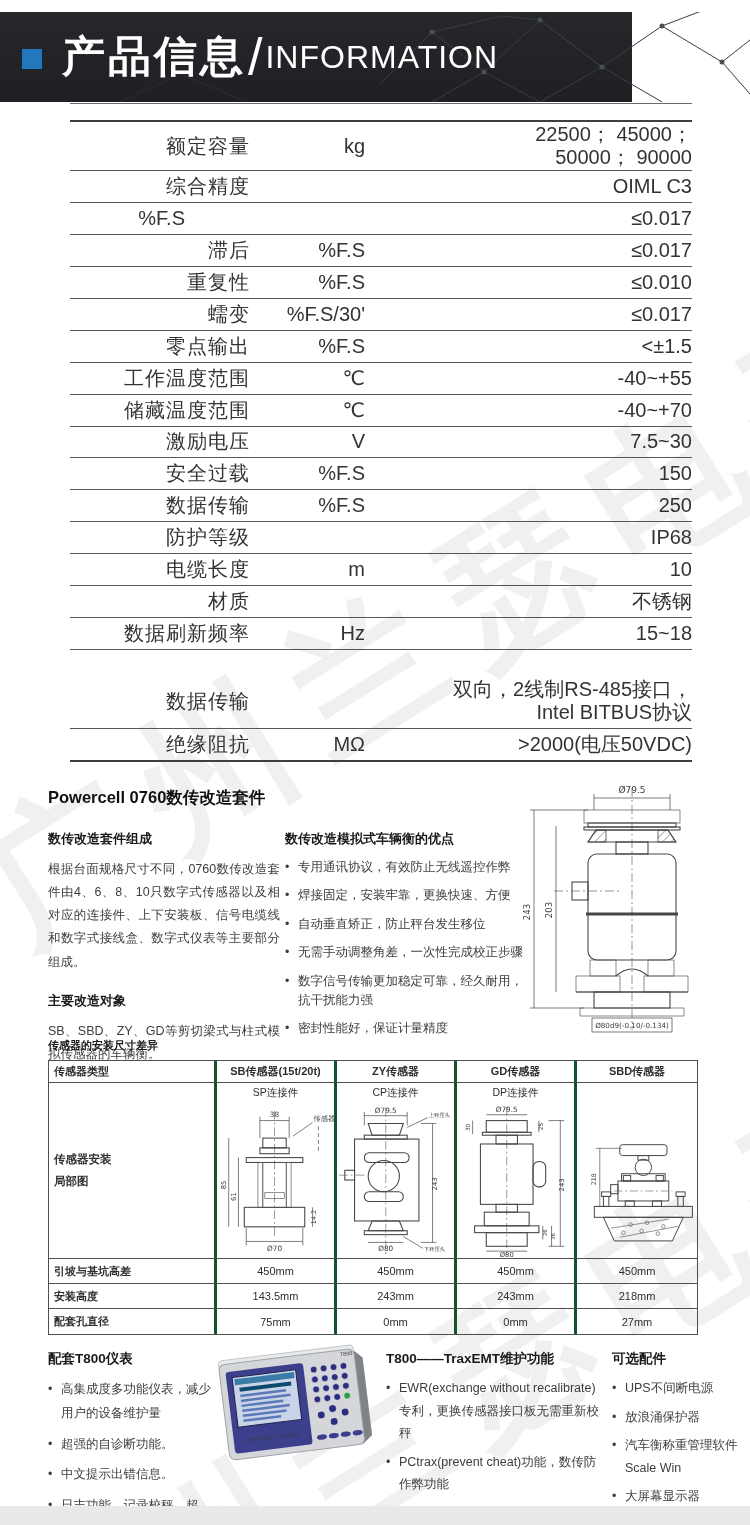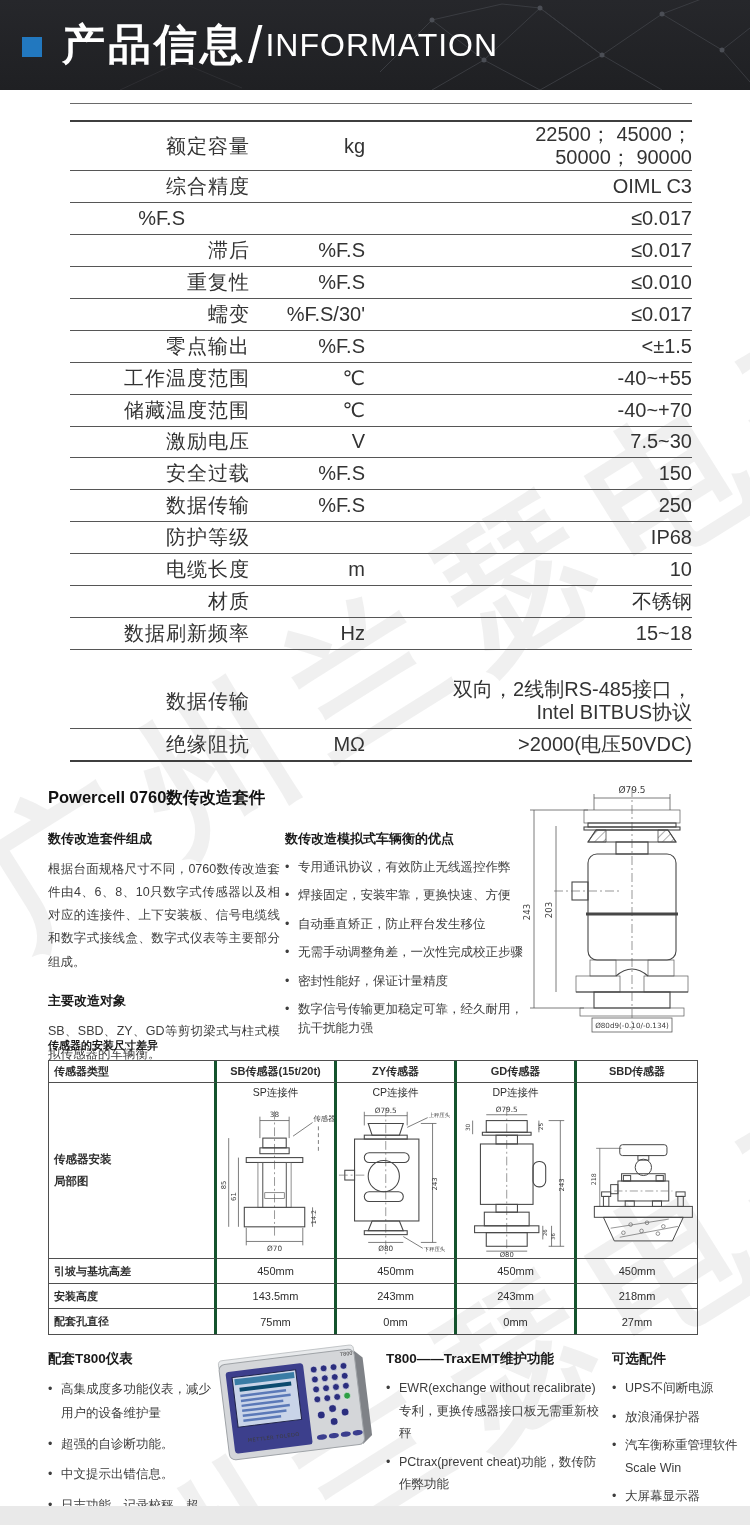--- a/index.html
+++ b/index.html
@@ -1,20 +1,20 @@
 <!DOCTYPE html>
 <html><head>
 <meta charset="utf-8">
 <style>
   * { margin:0; padding:0; box-sizing:border-box; }
   body { background:#fff; font-family:"Liberation Sans","DejaVu Sans",sans-serif; }
   .page { position:relative; width:750px; height:1525px; background:#fff; overflow:hidden; }
 
   
-  .banner { position:absolute; left:0; top:0; width:750px; height:90px;
+  .banner { position:absolute; left:0; top:12px; width:632px; height:90px;
             background:linear-gradient(180deg,#26272b,#1f2023); z-index:2; }
   .banner svg.net { position:absolute; left:0; top:0; }
   .banner-row { position:absolute; left:22px; top:0; height:90px; display:flex; align-items:center; z-index:3; }
   .sq { width:20px; height:20px; background:#2278bf; margin-right:20px; margin-top:4px; }
   .title-cn { font-size:43px; font-weight:bold; color:#fff; letter-spacing:3px; }
   .title-slash { font-size:52px; font-weight:300; color:#fff; margin:0 3px 0 2px; line-height:1; }
   .title-en { font-size:32px; font-weight:400; color:#fff; letter-spacing:1px; }
 
   
   .wm { position:absolute; font-size:150px; font-weight:700; letter-spacing:28px;
@@ -234,22 +234,22 @@
     <p>SB、SBD、ZY、GD等剪切梁式与柱式模拟传感器的车辆衡。</p>
   </div>
 
   <div class="kcol kcol2">
     <h3>数传改造模拟式车辆衡的优点</h3>
     <ul>
       <li>专用通讯协议，有效防止无线遥控作弊</li>
       <li>焊接固定，安装牢靠，更换快速、方便</li>
       <li>自动垂直矫正，防止秤台发生移位</li>
       <li>无需手动调整角差，一次性完成校正步骤</li>
+      <li>数字信号传输更加稳定可靠，经久耐用，抗干扰能力强</li>
       <li>密封性能好，保证计量精度</li>
-      <li>数字信号传输更加稳定可靠，经久耐用，抗干扰能力强</li>
     </ul>
   </div>
 
   <svg class="kit-draw" width="228" height="252" viewBox="0 0 228 252">
     <line class="cdash" x1="114" y1="6" x2="114" y2="248"></line>
 
     <line class="dim" x1="76" y1="16" x2="152" y2="16"></line>
     <line class="dim" x1="76" y1="12" x2="76" y2="28"></line>
     <line class="dim" x1="152" y1="12" x2="152" y2="28"></line>
     <text x="114" y="11" font-size="9" text-anchor="middle">Ø79.5</text>

